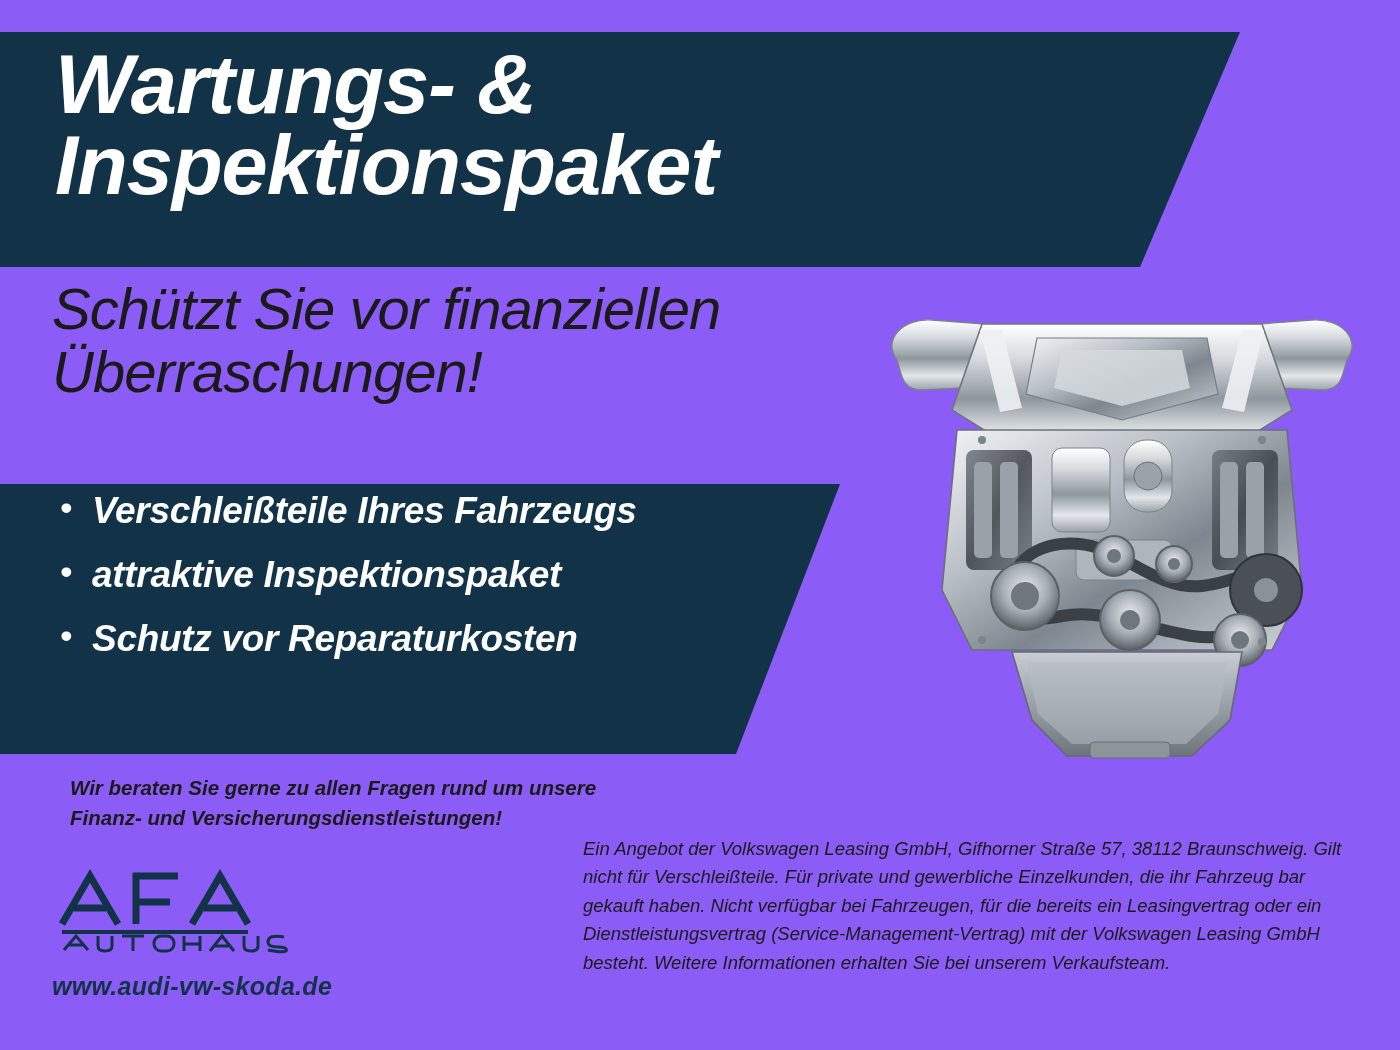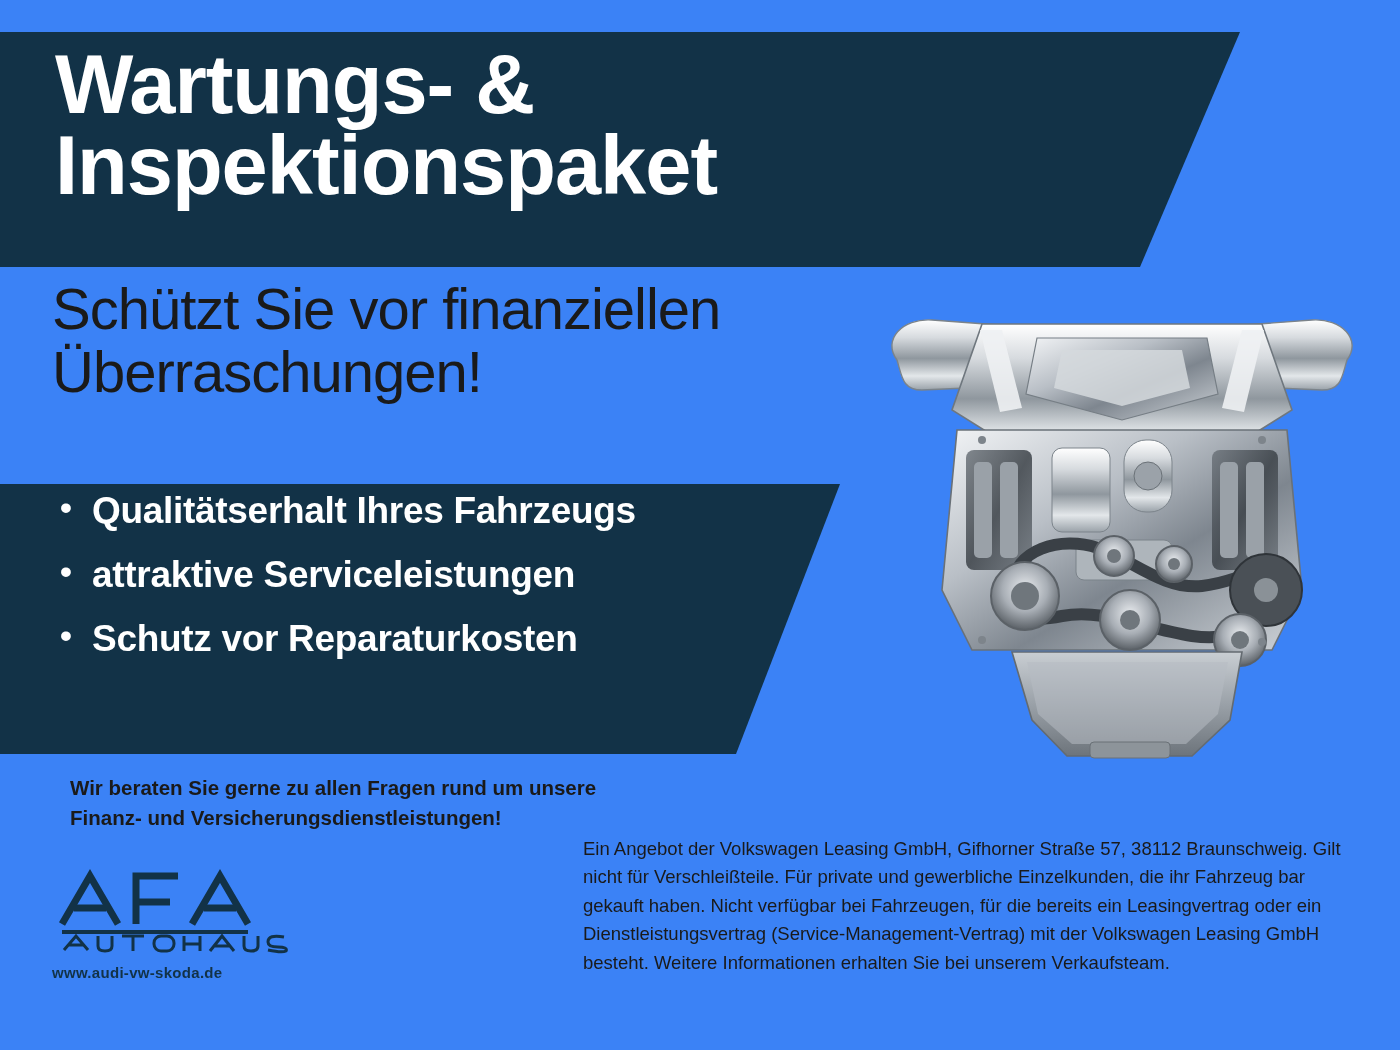--- a/index.html
+++ b/index.html
@@ -12,22 +12,23 @@
     height: 1050px;
     font-family: "Liberation Sans", sans-serif;
     overflow: hidden;
     position: relative;
   }
 
   .page {
     position: relative;
     width: 1400px;
     height: 1050px;
-    background: #3b82f6;
+    background: #8b5cf6;
     overflow: hidden;
+    font-style: italic;
   }
 
   
   .header-banner {
     position: absolute;
     left: 0;
     top: 32px;
     width: 1240px;
     height: 235px;
     background: #123247;
@@ -122,23 +123,23 @@
     left: 52px;
     top: 862px;
     z-index: 3;
   }
   .logo-mark {
     width: 320px;
     height: 92px;
     display: block;
   }
   .logo-url {
-    margin-top: 10px;
+    margin-top: 18px;
     color: #123247;
-    font-size: 15px;
+    font-size: 25px;
     font-weight: bold;
     letter-spacing: 0.3px;
   }
 
   
   .legal {
     position: absolute;
     left: 583px;
     top: 835px;
     width: 760px;
@@ -254,22 +255,22 @@
 
       <circle cx="120" cy="150" r="4" fill="#7d848b"></circle>
       <circle cx="400" cy="150" r="4" fill="#7d848b"></circle>
       <circle cx="120" cy="350" r="4" fill="#7d848b"></circle>
       <circle cx="400" cy="352" r="4" fill="#7d848b"></circle>
     </svg>
   </div>
 
   <div class="bullet-banner"></div>
   <ul class="bullet-list">
-    <li>Qualitätserhalt Ihres Fahrzeugs</li>
-    <li>attraktive Serviceleistungen</li>
+    <li>Verschleißteile Ihres Fahrzeugs</li>
+    <li>attraktive Inspektionspaket</li>
     <li>Schutz vor Reparaturkosten</li>
   </ul>
 
   <div class="consult-note">Wir beraten Sie gerne zu allen Fragen rund um unsere
 Finanz- und Versicherungsdienstleistungen!</div>
 
   <div class="logo-block">
     <svg class="logo-mark" viewBox="0 0 320 92" xmlns="http://www.w3.org/2000/svg">
       <g fill="none" stroke="#123247" stroke-width="7">
 

